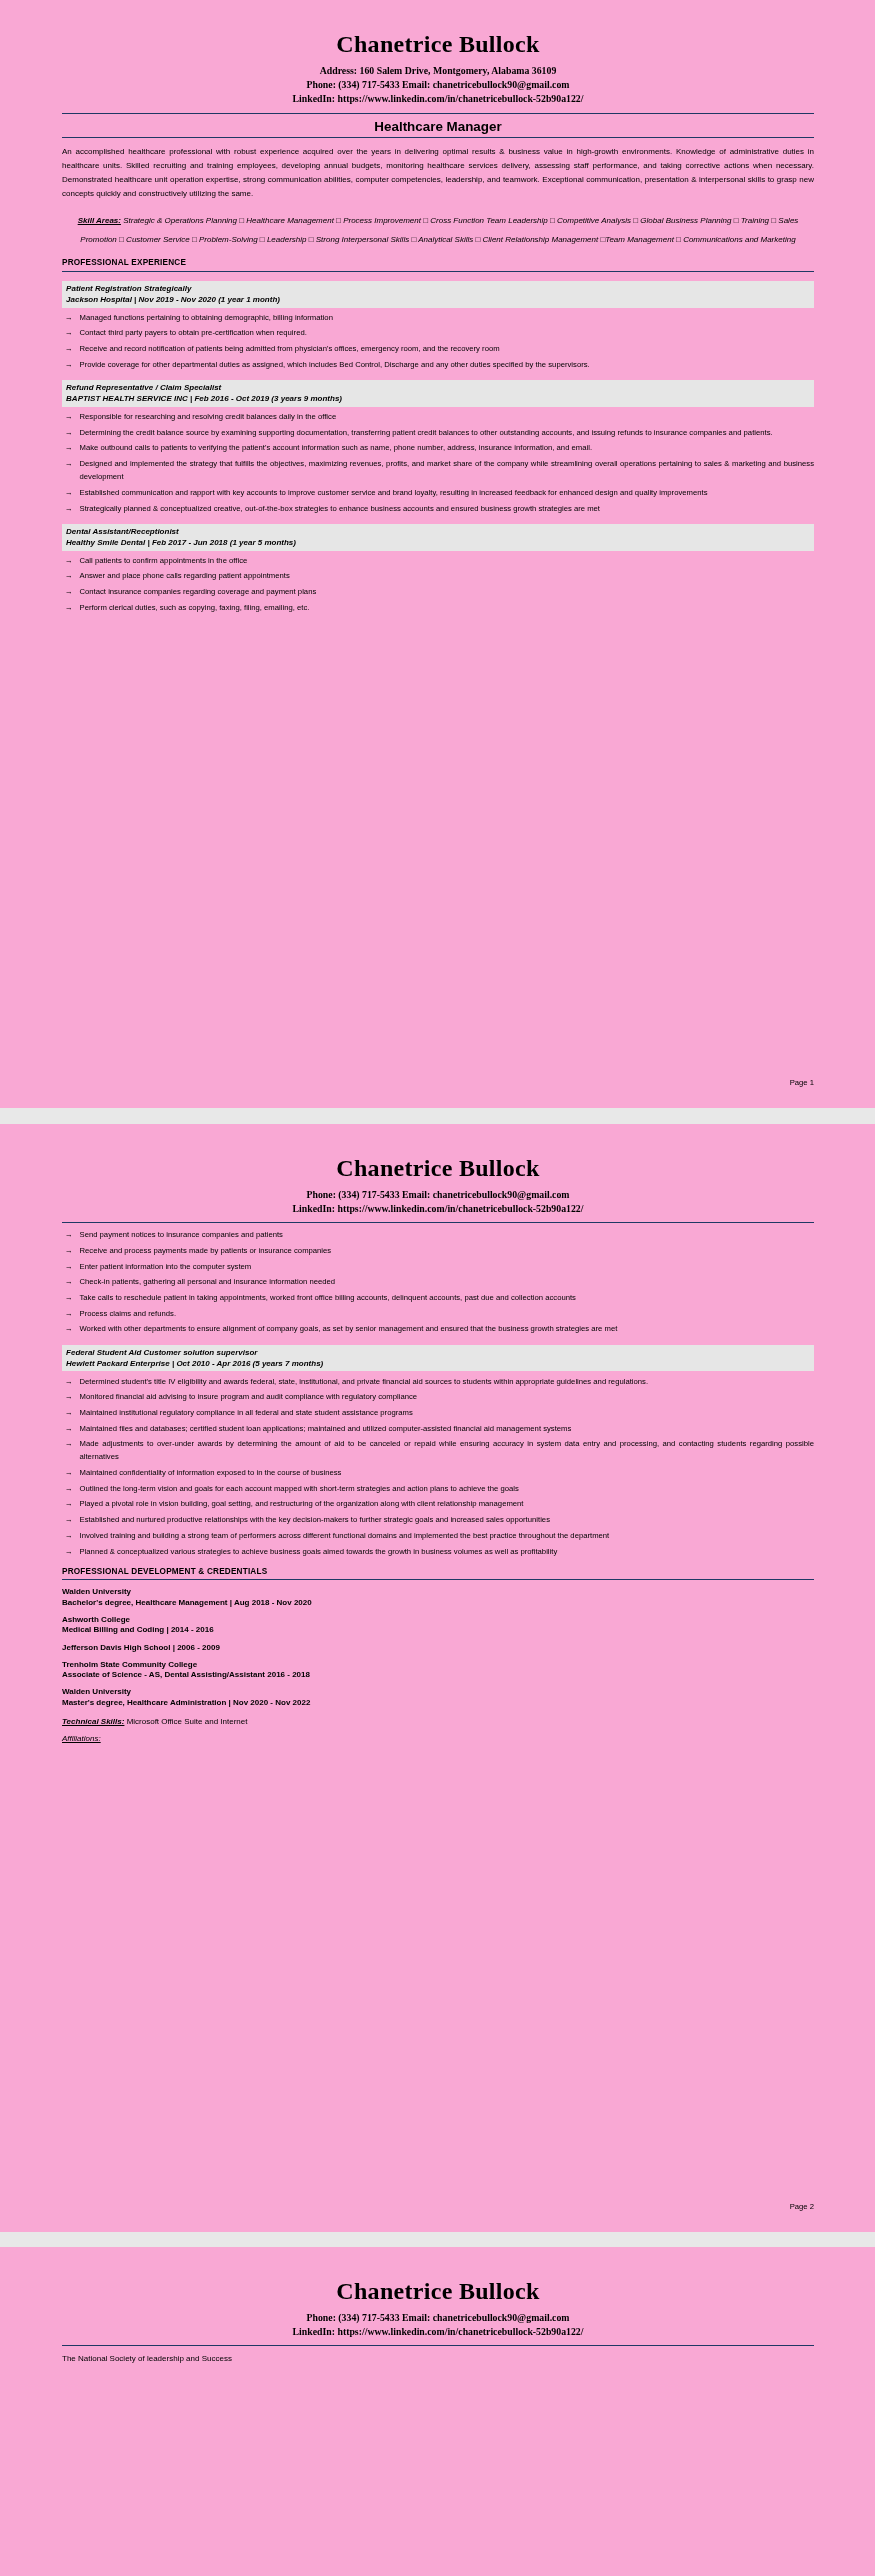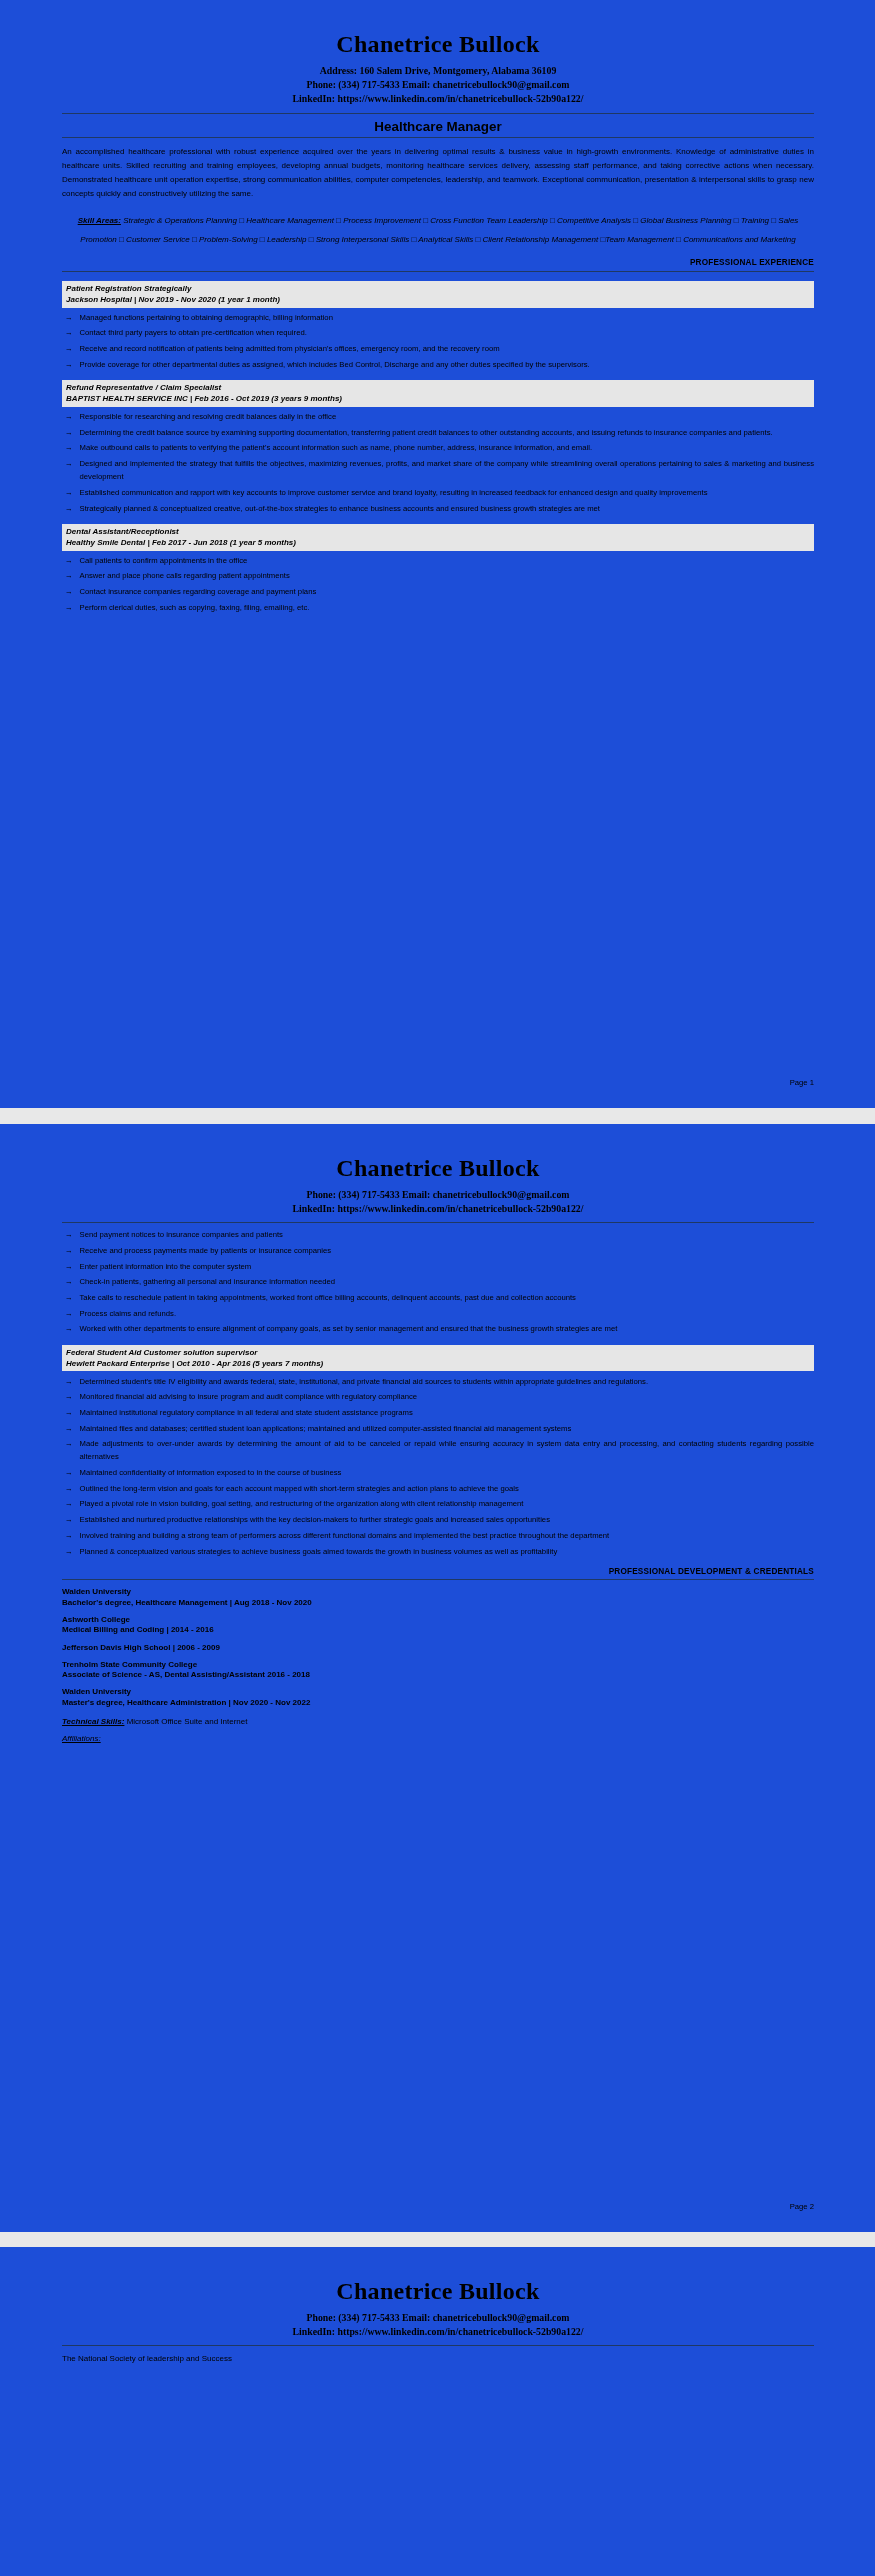--- a/index.html
+++ b/index.html
@@ -6,21 +6,21 @@
     margin: 0;
     padding: 0;
     background: #e8e8e8;
     font-family: "Liberation Serif", serif;
   }
   body {
     width: 876px;
   }
   .page {
     width: 876px;
-    background: #1d4ed8;
+    background: #f9a8d4;
     box-sizing: border-box;
     padding: 31px 62px 20.6px 62px;
     position: relative;
   }
   .page-1 { height: 1108px; }
   .page-2 { height: 1108px; }
   .page-3 { height: 1185px; }
   .gap { height: 15.5px; background: #e8e8e8; }
 
   .name {
@@ -73,21 +73,21 @@
   }
   .skill-areas .lead {
     font-weight: bold;
     text-decoration: underline;
     font-style: italic;
   }
   .section-head {
     font-family: "Liberation Sans", sans-serif;
     font-size: 8.2px;
     font-weight: bold;
-    text-align: right;
+    text-align: left;
     letter-spacing: 0.2px;
     margin: 9.3px 0 0 0;
   }
   .band {
     background: #e6e6e6;
     padding: 3.1px 4.1px 3.6px 4.1px;
     margin: 9.3px 0 3.1px 0;
   }
   .band .role {
     font-family: "Liberation Sans", sans-serif;

